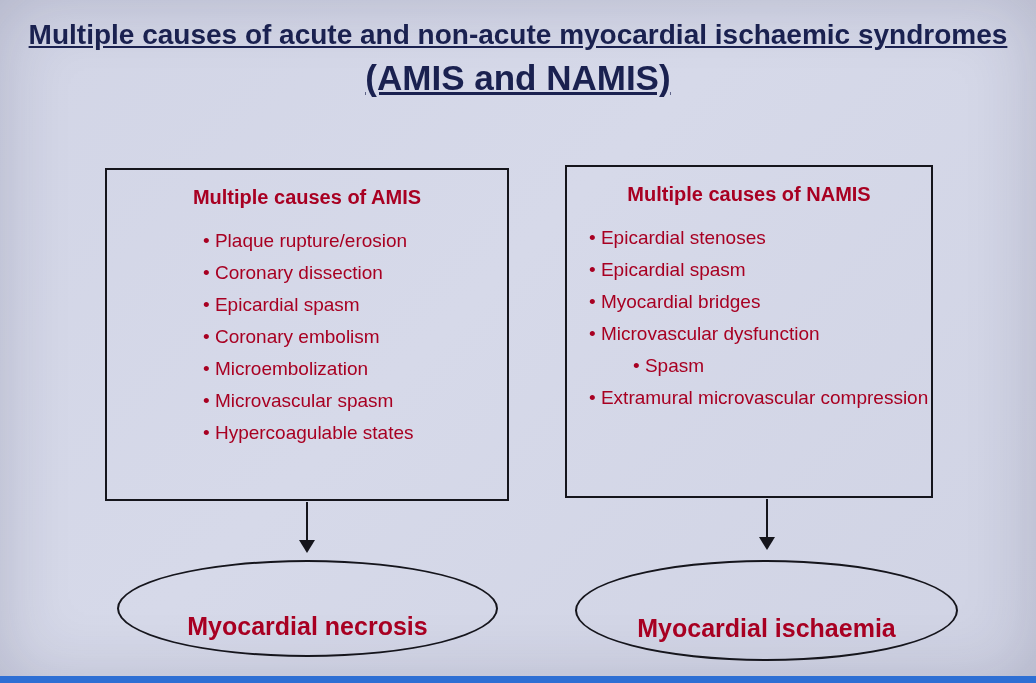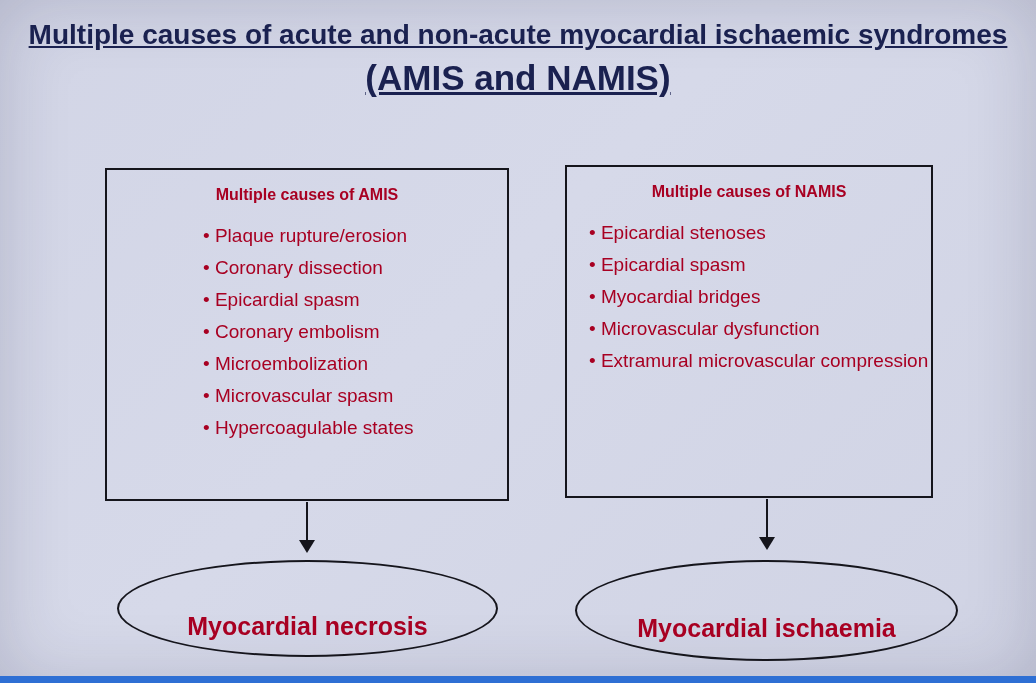--- a/index.html
+++ b/index.html
@@ -35,21 +35,21 @@
     position: absolute;
     border: 2px solid #15151c;
     background: transparent;
     box-sizing: border-box;
   }
   .box-left  { left: 105px; top: 168px; width: 404px; height: 333px; }
   .box-right { left: 565px; top: 165px; width: 368px; height: 333px; }
 
   .box-title {
     text-align: center;
-    font-size: 16px;
+    font-size: 20px;
     font-weight: bold;
     color: #a80022;
     margin-top: 16px;
     margin-bottom: 16px;
   }
   .cause-list {
     list-style: none;
     margin: 0;
     padding: 0;
     color: #a80022;
@@ -140,20 +140,21 @@
     </ul>
   </div>
 
   <div class="cause-box box-right">
     <div class="box-title">Multiple causes of NAMIS</div>
     <ul class="cause-list">
       <li>Epicardial stenoses</li>
       <li>Epicardial spasm</li>
       <li>Myocardial bridges</li>
       <li>Microvascular dysfunction</li>
+      <li class="indent-1">Spasm</li>
       <li>Extramural microvascular compression</li>
     </ul>
   </div>
 
   <div class="down-arrow arrow-left">
     <div class="shaft"></div>
     <div class="head"></div>
   </div>
 
   <div class="down-arrow arrow-right">

